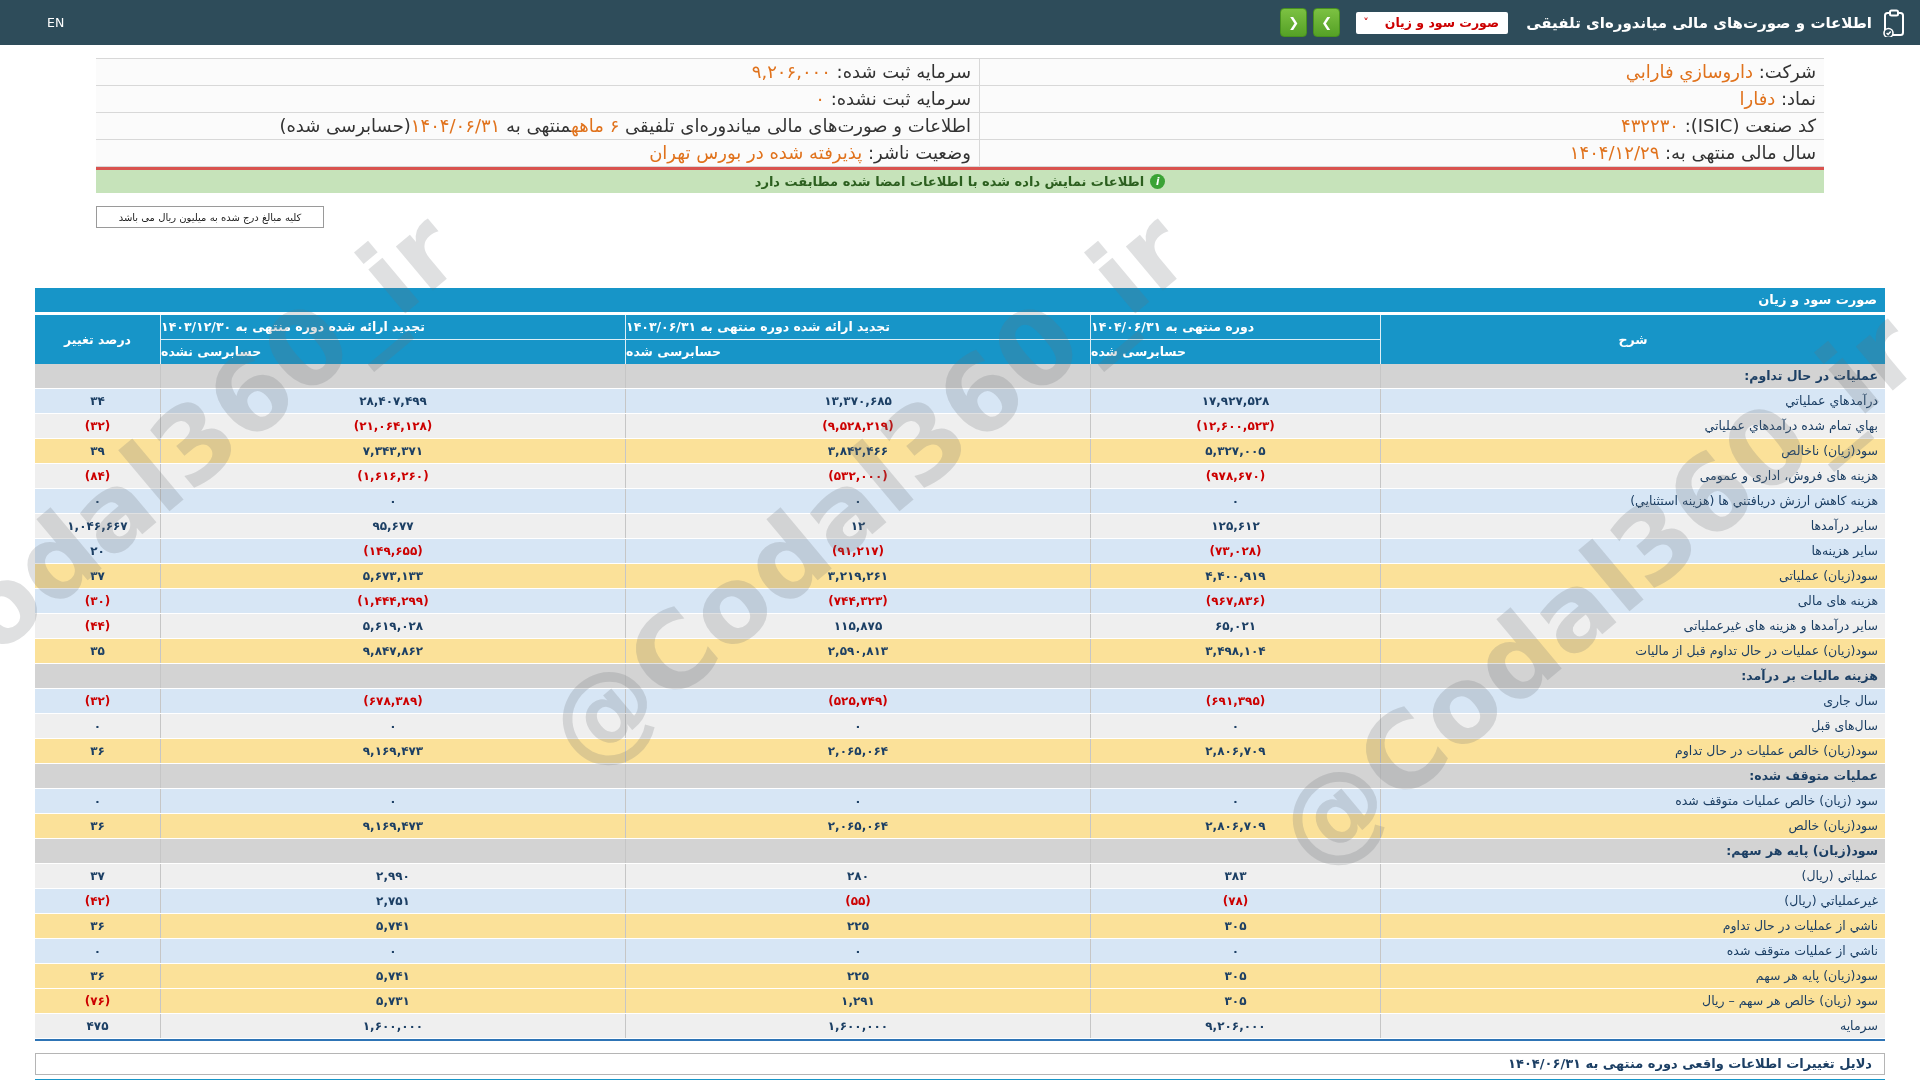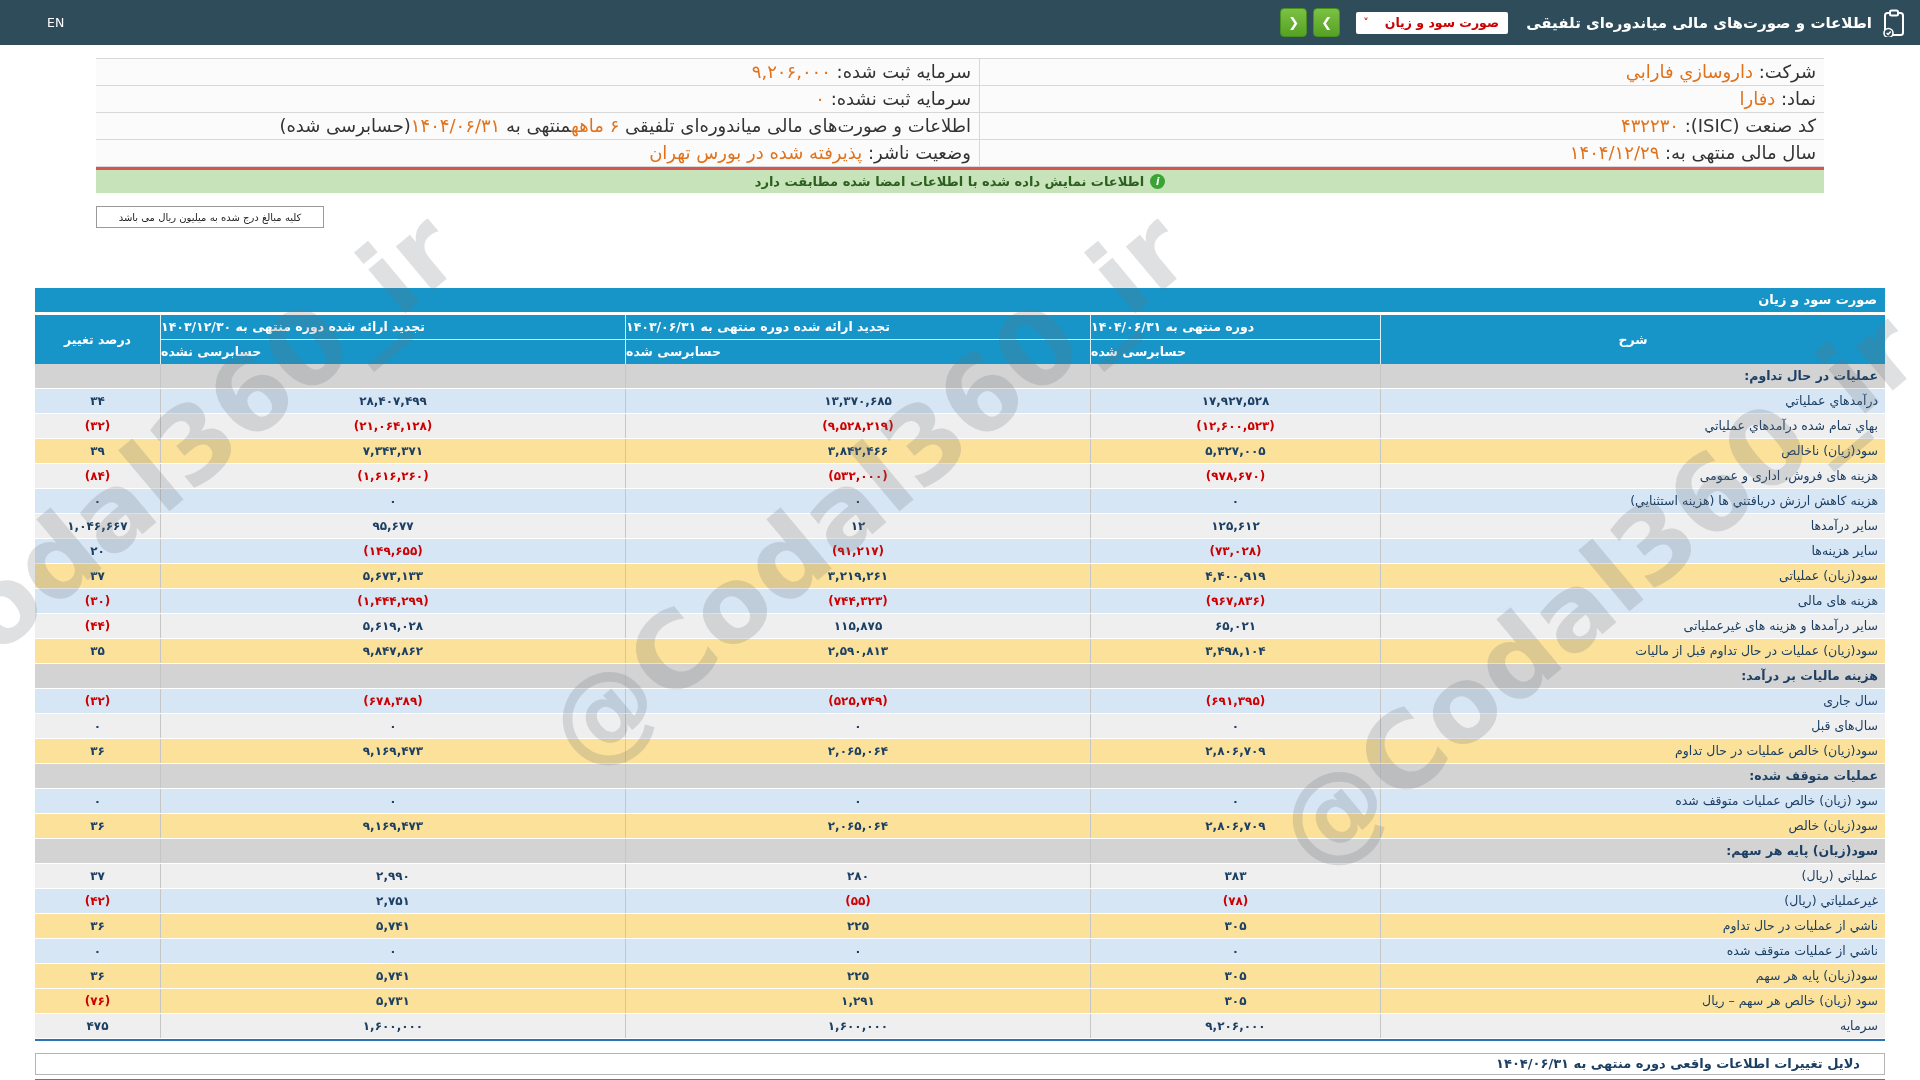--- a/index.html
+++ b/index.html
@@ -49,21 +49,21 @@
   .trow{display:flex;direction:rtl;height:24px;line-height:24px;border-bottom:1px solid #fff;}
   .cell{box-sizing:border-box;border-left:1px solid #c6c6c6;overflow:hidden;white-space:nowrap;}
   .cell:last-child{border-left:none;}
   .cell.c-desc{font-size:12.5px;color:#1c3f64;padding:0 7px;}
   .num{text-align:center;font-size:12px;font-weight:700;color:#1c3f64;}
   .num.neg{color:#c00;}
   .bg-b{background:#d7e6f5;} .bg-w{background:#efefef;} .bg-y{background:#fbe199;}
   .bg-sec{background:#d3d3d3;} .bg-sec .c-desc{font-weight:700;text-align:right;}
   
   .reasons{width:1850px;margin:12px auto 0;height:22px;line-height:20px;border:1px solid #b5b5b5;
-    box-sizing:border-box;direction:rtl;padding:0 24px;font-size:13px;font-weight:700;color:#1c3f64;background:#fff;}
+    box-sizing:border-box;direction:rtl;padding:0 12px;font-size:13px;font-weight:700;color:#1c3f64;background:#fff;}
   .bottom-bar{width:1850px;margin:4px auto 0;height:10px;background:#1795c8;}
   
   .wm{position:absolute;font-size:105px;font-weight:700;color:rgba(110,115,120,.22);
     transform:rotate(-40deg);pointer-events:none;z-index:40;white-space:nowrap;}
 </style>
 </head>
 <body>
 
 <div class="navbar">
   <svg class="nav-icon" viewBox="0 0 24 28">

